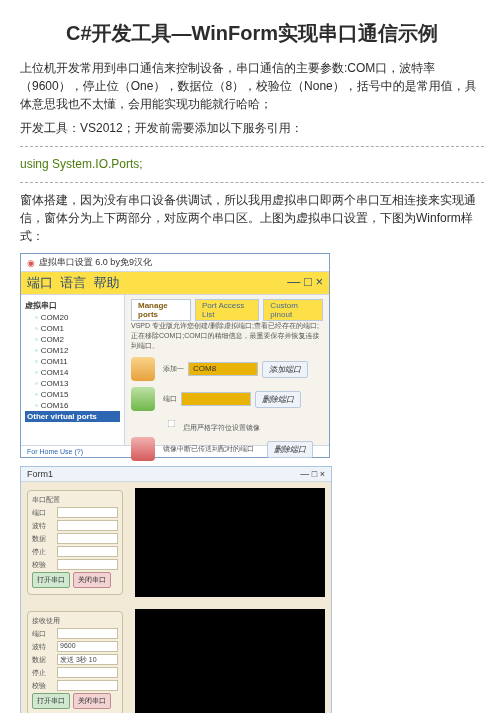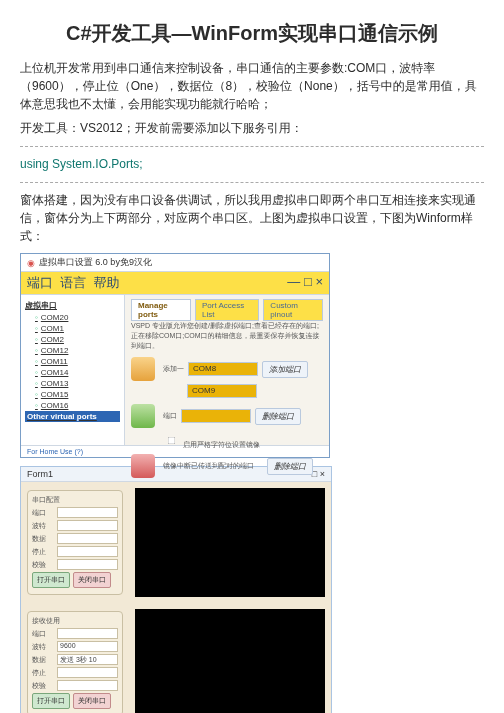--- a/index.html
+++ b/index.html
@@ -20,21 +20,21 @@
   }
   p {
     margin: 6px 0;
     line-height: 1.5;
   }
   .dotted {
     border-bottom: 1px dashed #aaa;
     margin: 8px 0;
     height: 1px;
   }
-  .blue { color: #0f766e; }
+  .blue { color: #4d7c0f; }
 
   
   .shot {
     border: 1px solid #7a9ec7;
     font-size: 9px;
     margin: 8px 0;
   }
   .shot-title {
     background: #fff;
     color: #333;
@@ -54,21 +54,20 @@
     justify-content:space-between;
   }
   .shot1-body { display:flex; height:150px;}
   .tree {
     width:95px;
     background:#fff;
     border-right:1px solid #cfd8e3;
     padding:4px;
     overflow:hidden;
     color:#333;
-    text-decoration:underline;
   }
   .tree-item { padding:1px 0 1px 10px; font-size:8px; display:flex; align-items:center;text-align:center;}
   .tree-item::before{ content:"◦"; color:#3b7; margin-right:3px;}
   .tree-head { font-weight:bold; padding:1px 0; font-size:8px;}
   .shot1-right {
     flex:1;
     background:#f6f3ec;
     padding:4px 6px;
     color:#333;
     position:relative;
@@ -138,24 +137,20 @@
         <span class="toptab">Port Access List</span>
         <span class="toptab">Custom pinout</span>
       </div>
       <div class="tiny" style="margin-bottom:6px;">VSPD 专业版允许您创建/删除虚拟端口;查看已经存在的端口;正在移除COM口;COM口的精细信息，最重要保存并恢复连接到端口。</div>
       <div class="row">
         <span class="bigicon" style="background:linear-gradient(#f9d38a,#e6a23c);"></span>
         <span class="tiny">添加一</span>
         <span class="field">COM8</span>
         <span class="btn">添加端口</span>
       </div>
-      <div class="row" style="margin-left:30px;">
-        <span class="tiny" style="width:22px;"></span>
-        <span class="field">COM9</span>
-      </div>
       <div class="row" style="margin-top:6px;">
         <span class="bigicon" style="background:linear-gradient(#bde1a4,#6fb74a);"></span>
         <span class="tiny">端口</span>
         <span class="field"></span>
         <span class="btn">删除端口</span>
       </div>
       <div class="row tiny" style="margin-left:30px;">
         <label><input type="checkbox" style="transform: scale(0.6);"> <span>启用严格字符位设置镜像</span></label>
       </div>
       <div class="row" style="margin-top:4px;">

